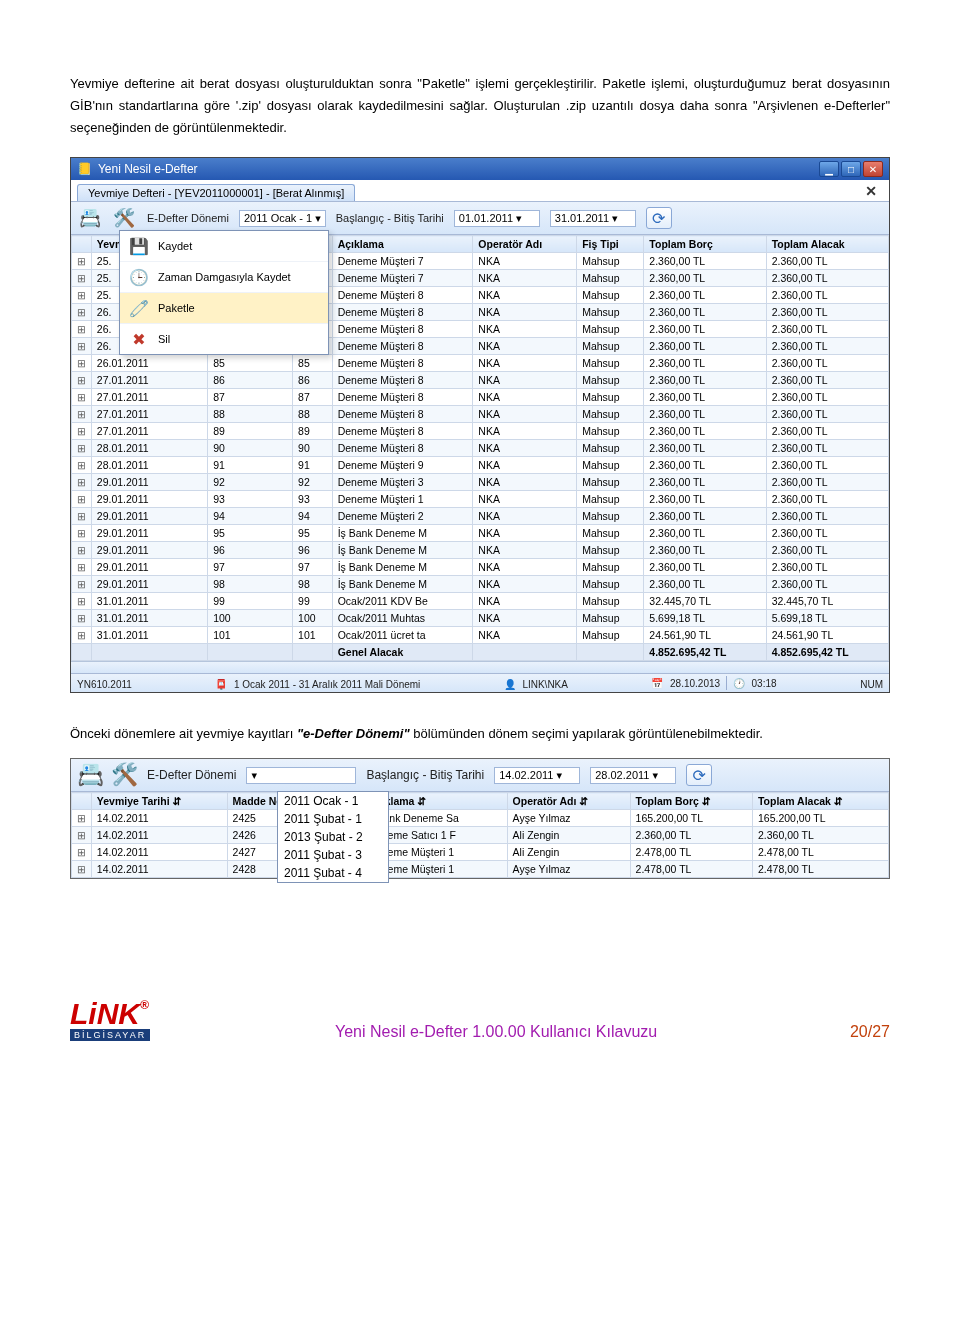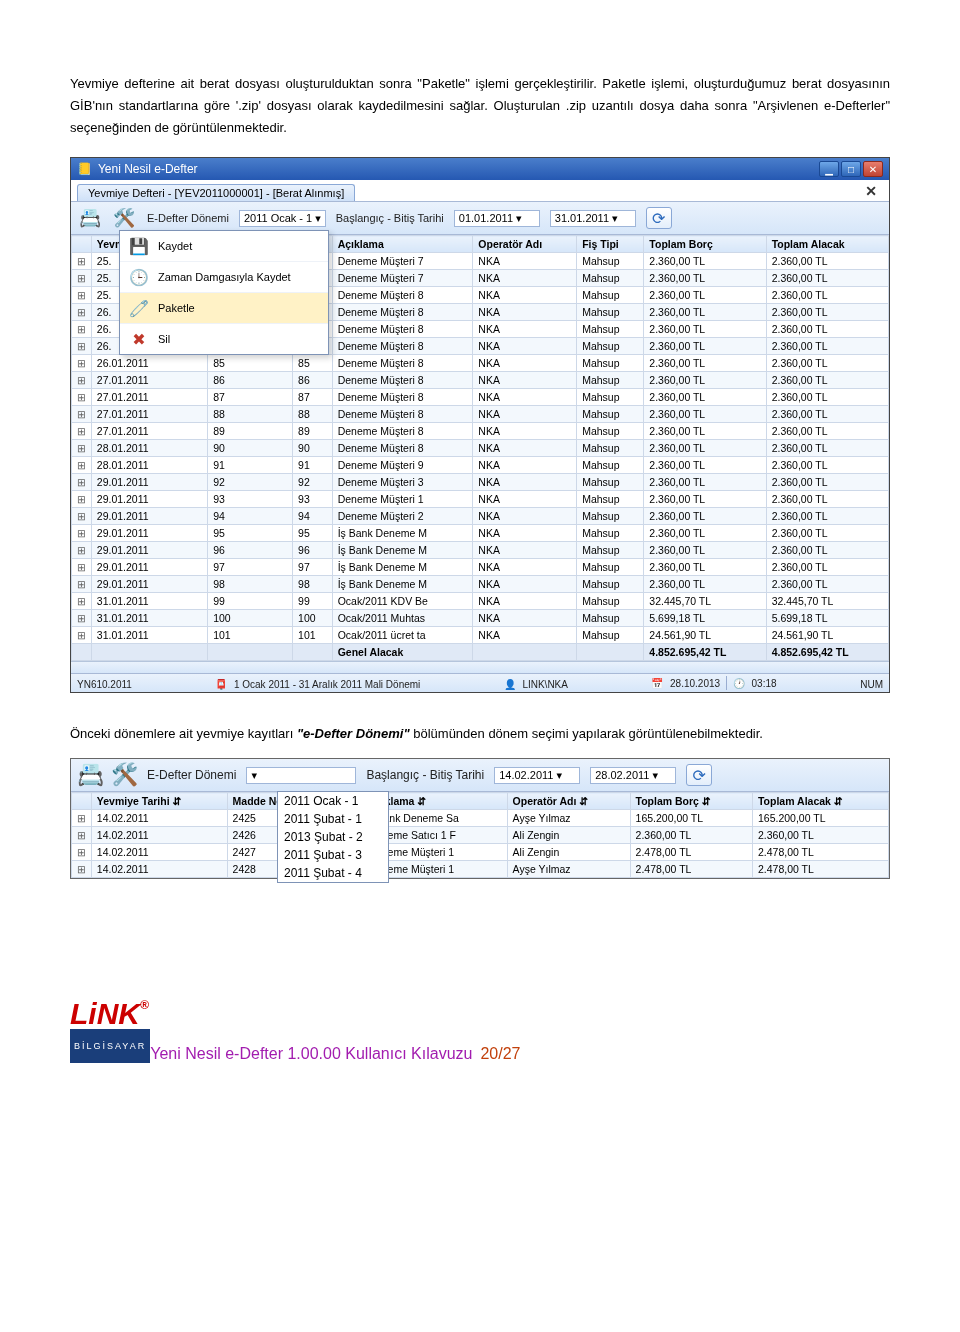--- a/index.html
+++ b/index.html
@@ -127,25 +127,25 @@
   .statusbar .sep{width:1px;height:14px;background:#99add1;}
   
   .toolbar-only {
     width:820px; margin-top:12px;
     border:1px solid #666; font-size:12px;
   }
   .toolbar-only .toolbar-row{font-size:12px;}
   
   .footer-area {
     margin-top:120px;
-    display:flex; align-items:flex-end;
+    display:flex; justify-content:space-between; align-items:flex-end;
   }
   .logo-box { display:flex; flex-direction:column; align-items:flex-start;}
   .logo-text { font-size:30px; font-weight:900; font-style:italic; color:#c00; line-height:1;}
-  .logo-sub { font-size:9px; letter-spacing:2px; background:#1a3e7a; color:#fff; padding:12px 4px;}
+  .logo-sub { font-size:9px; letter-spacing:2px; background:#1a3e7a; color:#fff; padding:1px 4px;}
   .reg { font-size:12px; vertical-align:top;}
   .foot-center { font-size:16px; color:#a21caf;}
   .foot-right { font-size:16px; color:#c2410c;margin-left:8px;}
   
   .drop-list{
     position:absolute; left:206px; top:32px;
     background:#fff; border:1px solid #7e93b6;
     font-size:12px; z-index:5; width:112px;
   }
   .drop-list div{ padding:2px 6px; }

